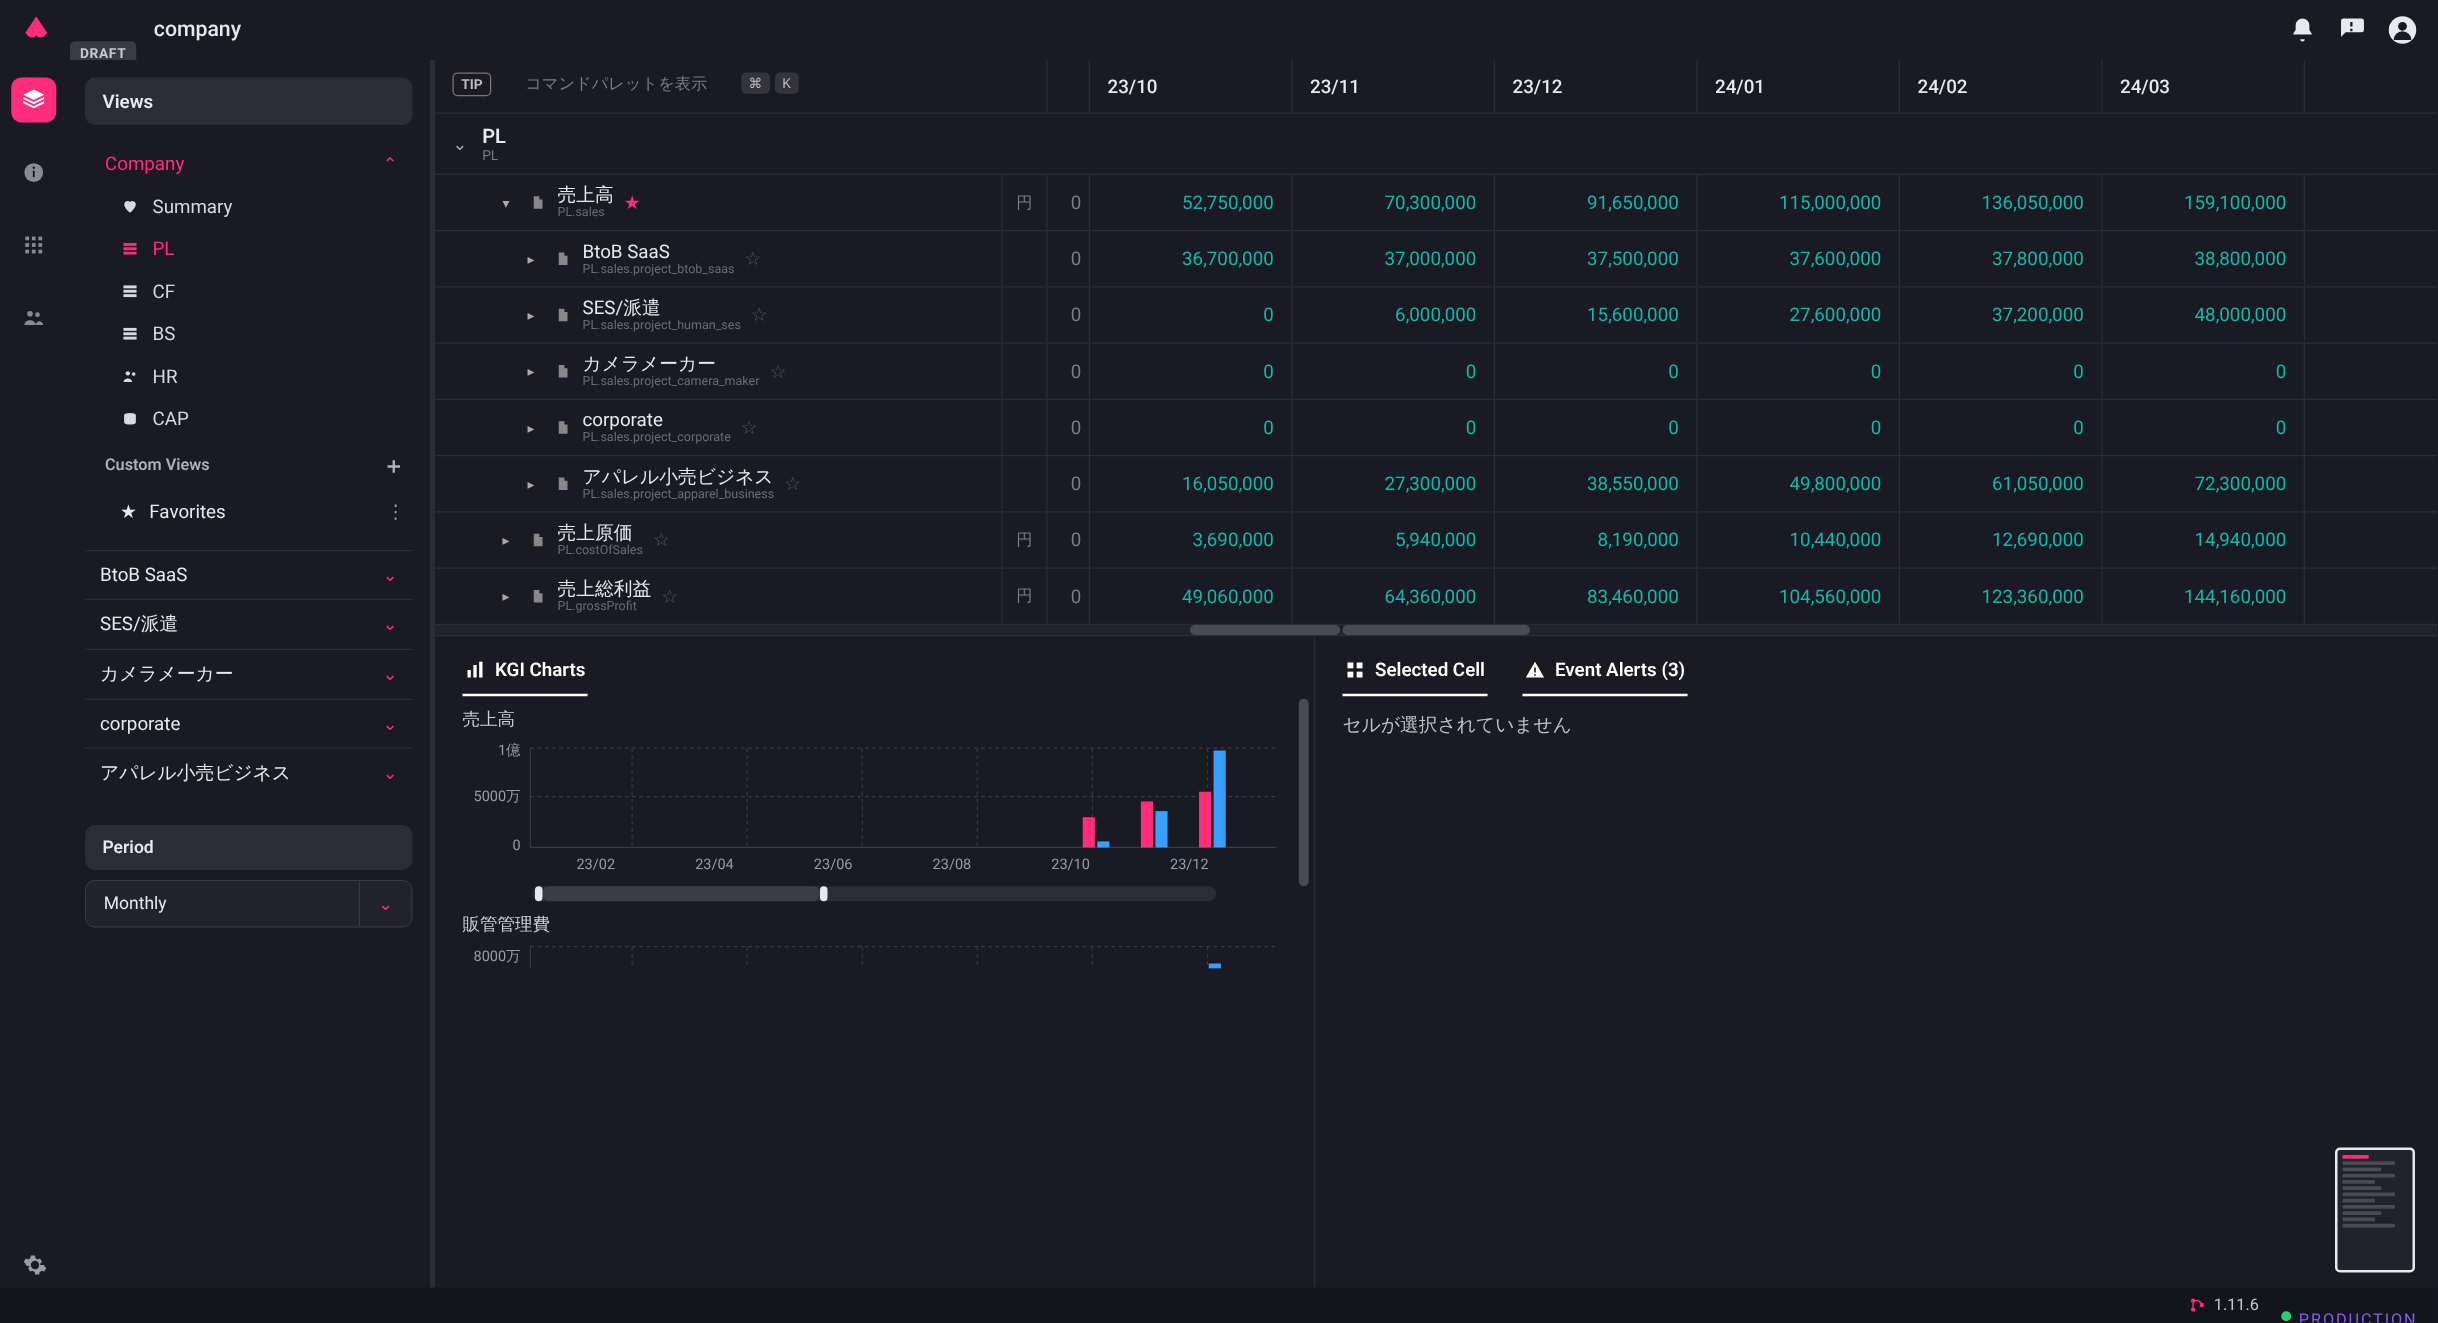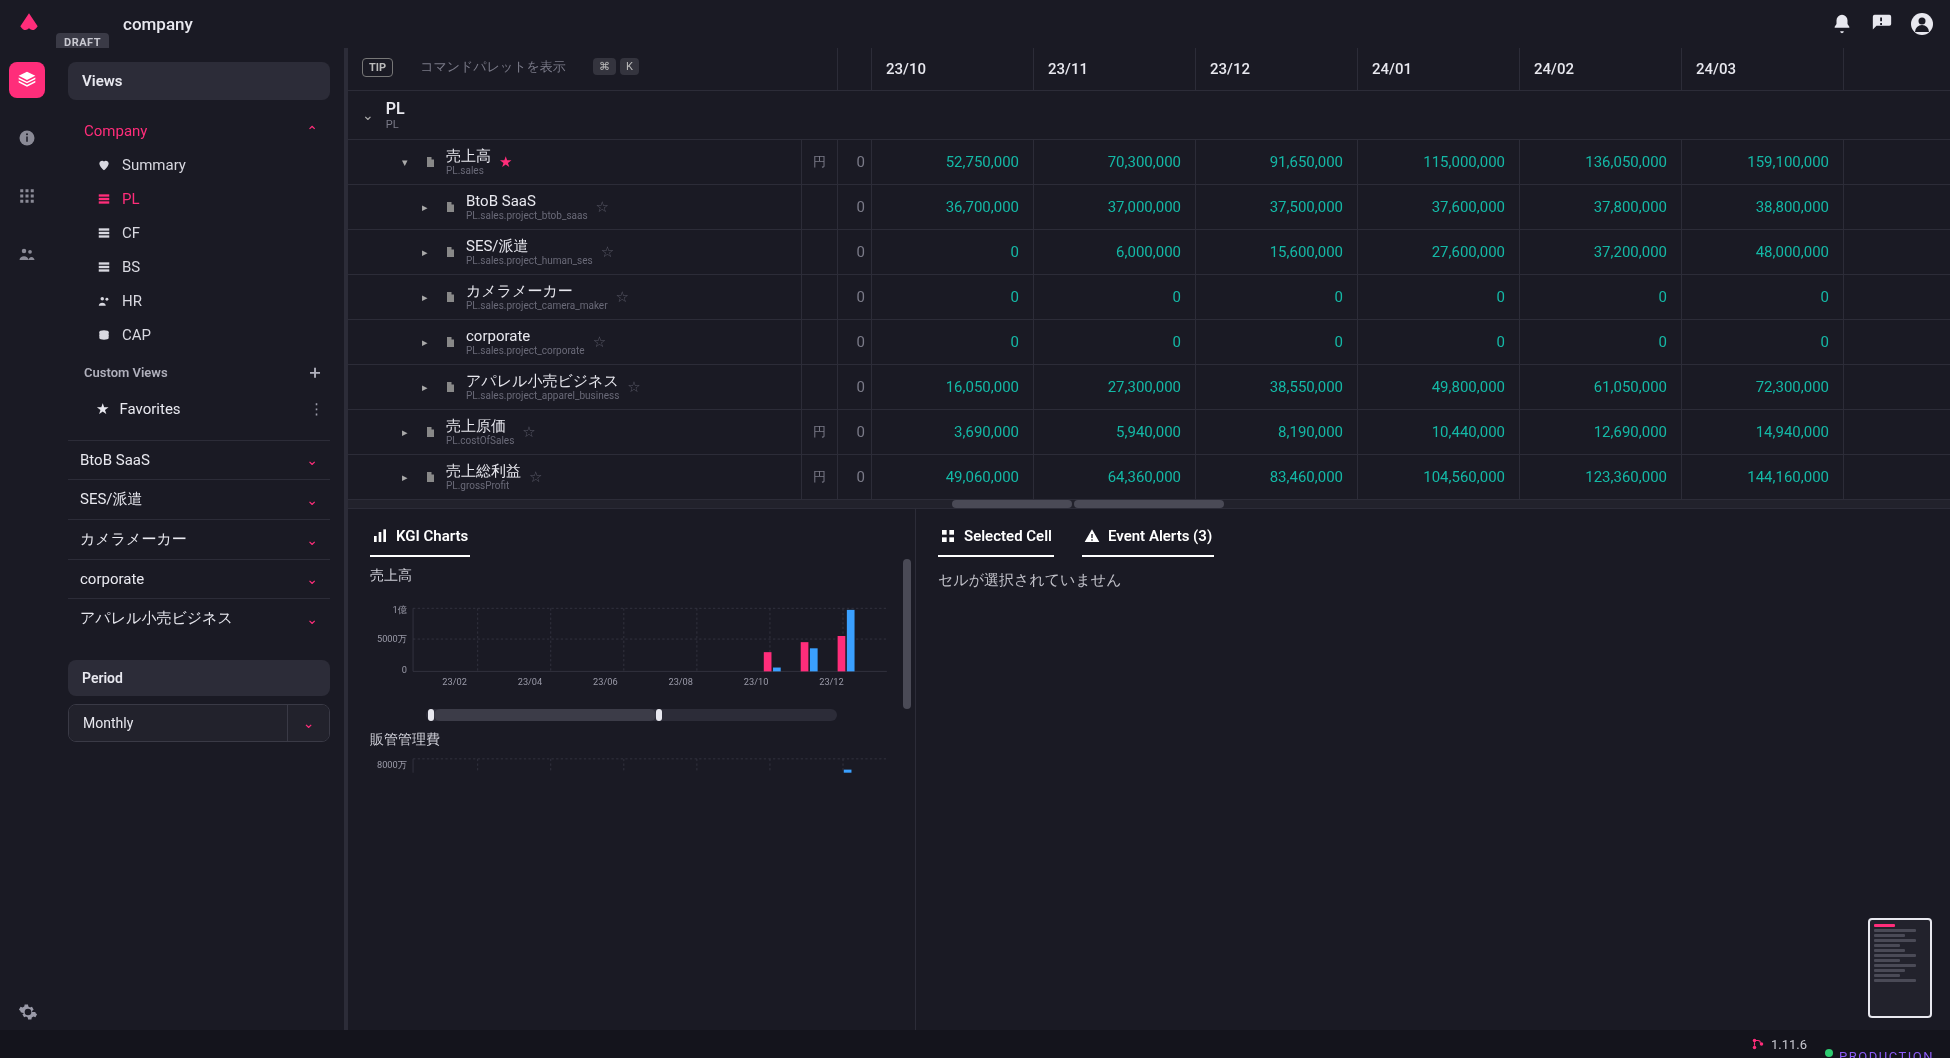--- a/index.html
+++ b/index.html
@@ -256,21 +256,21 @@
 }
 
 
 .bottom-panels {
   flex: 1;
   display: flex;
   border-top: 1px solid #2c2c38;
   overflow: hidden;
 }
 .panel-left {
-  width: 568px;
+  width: 704px;
   padding: 12px 22px 8px 22px;
   border-right: 1px solid #2c2c38;
   display: flex; flex-direction: column;
   position: relative;
 }
 .panel-right {
   flex: 1;
   padding: 12px 22px;
 }
 .tab-row { display: flex; gap: 24px; align-items: center; }

